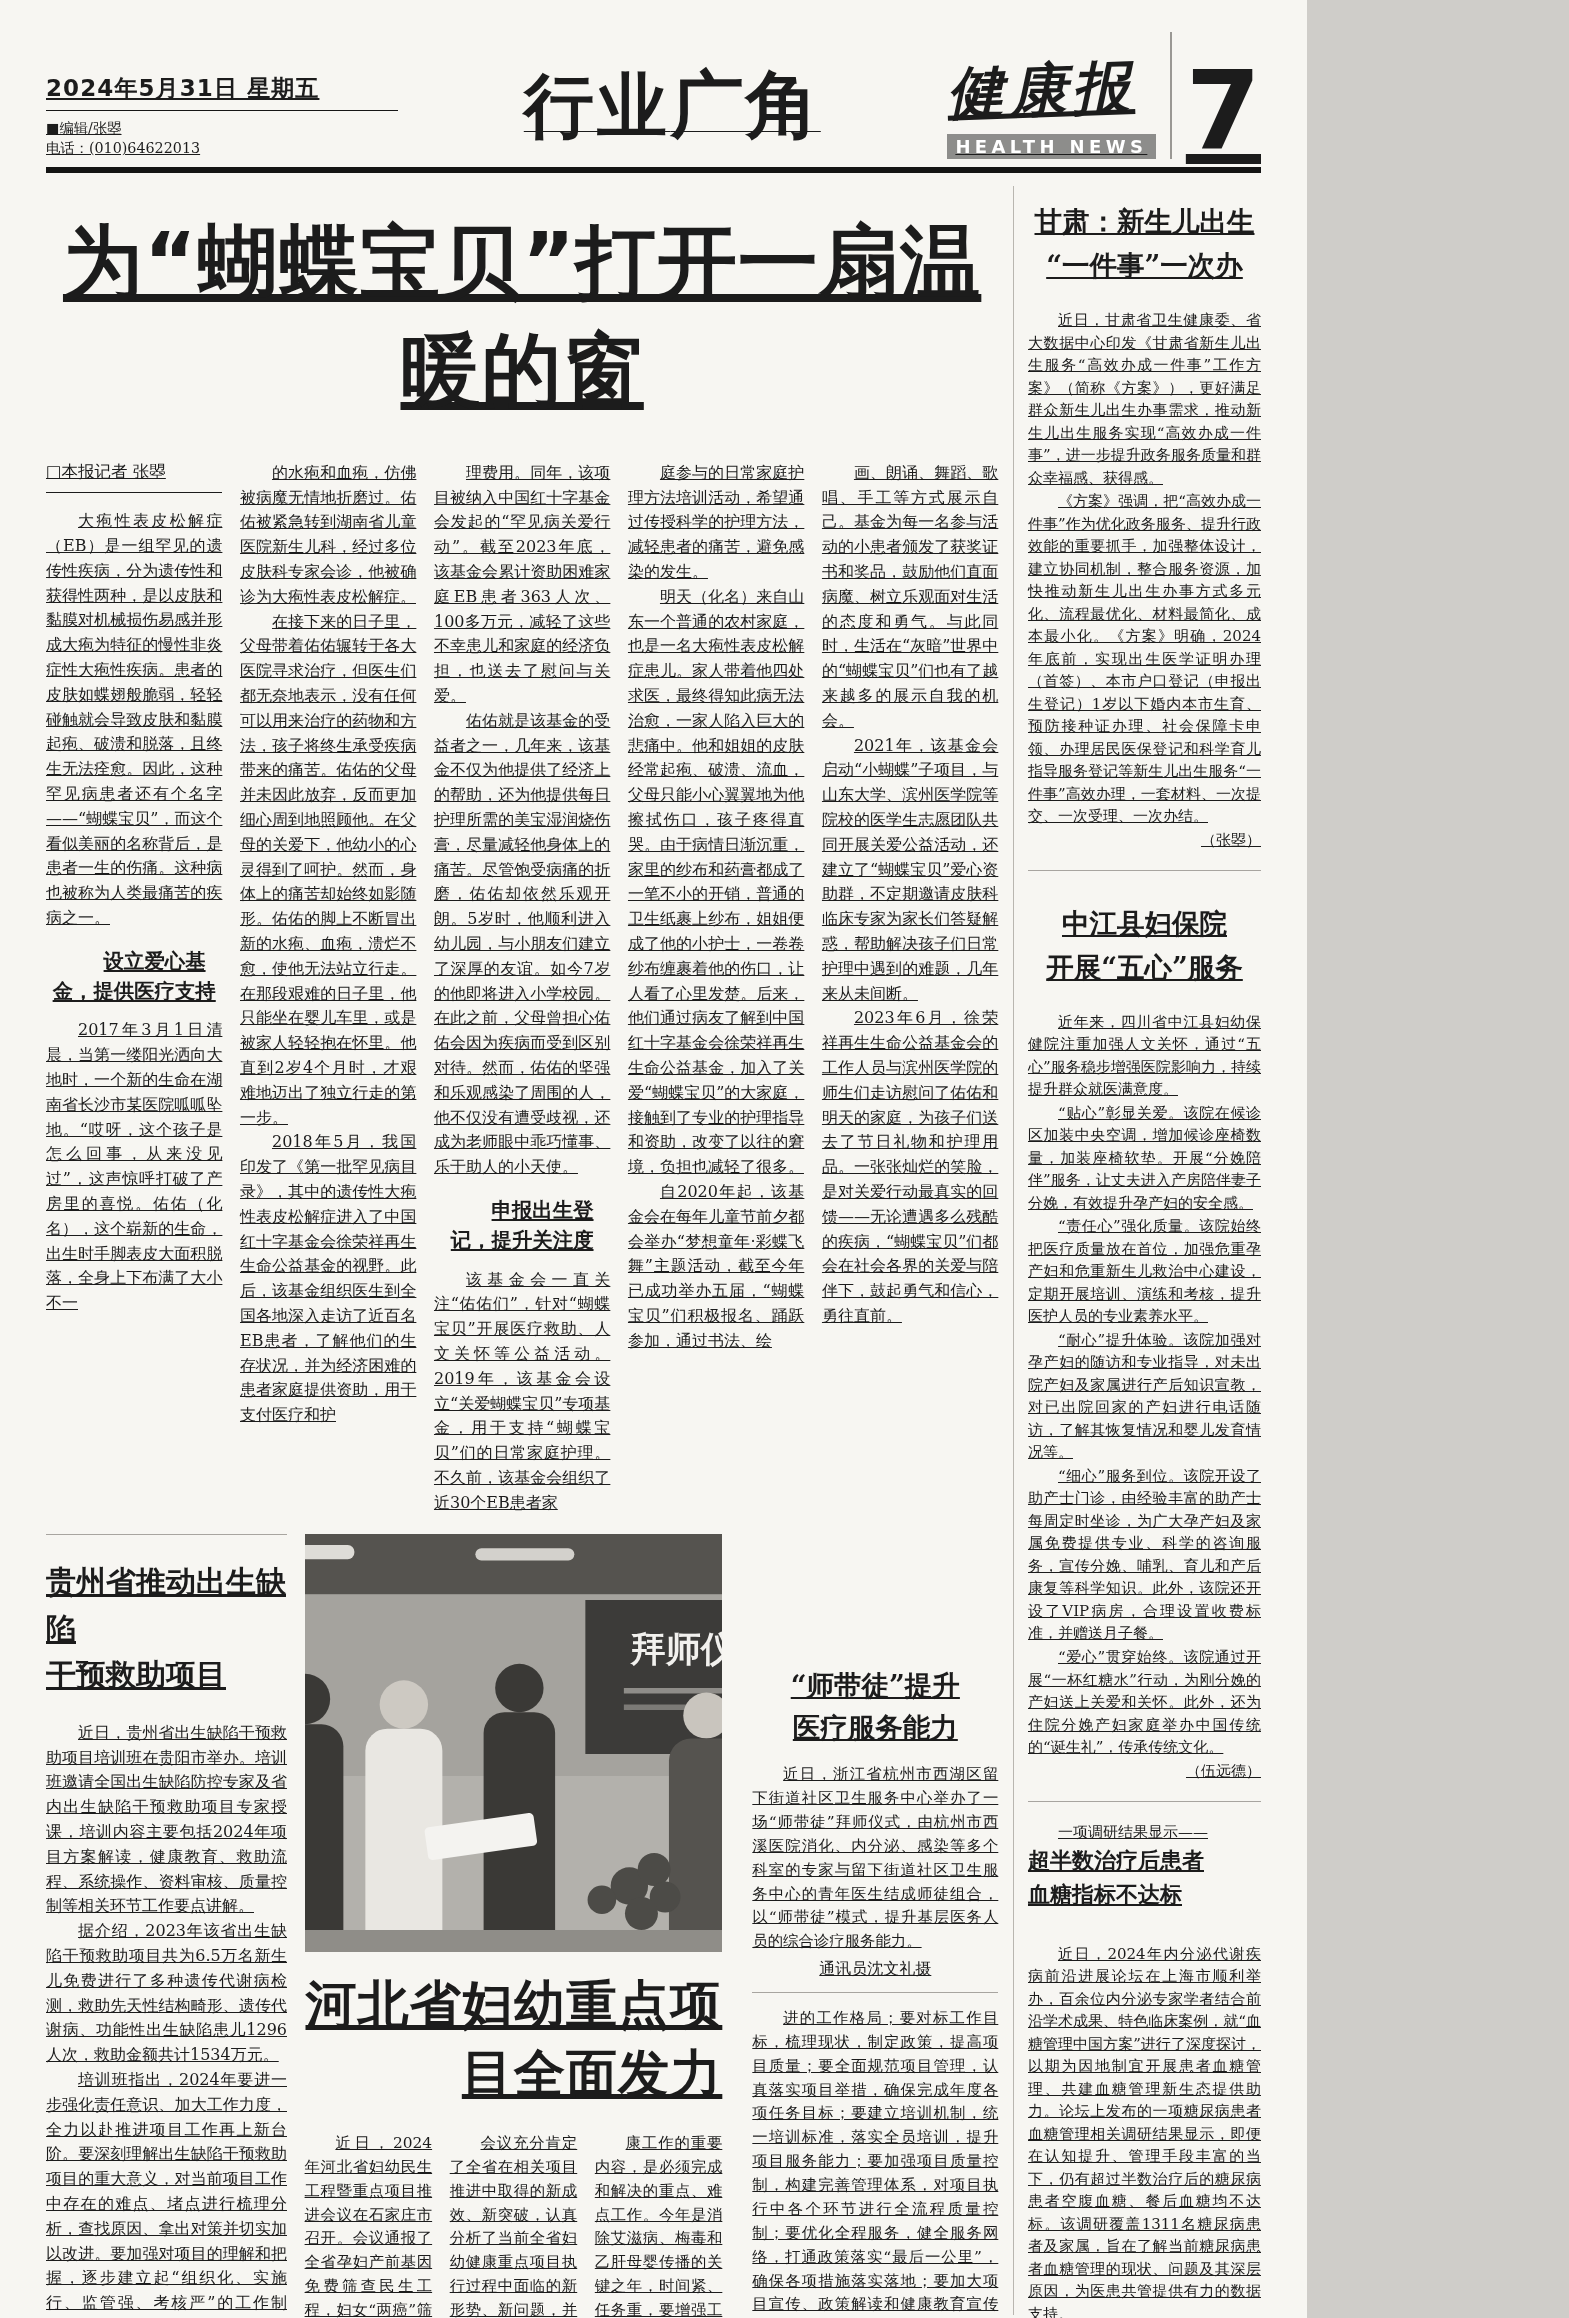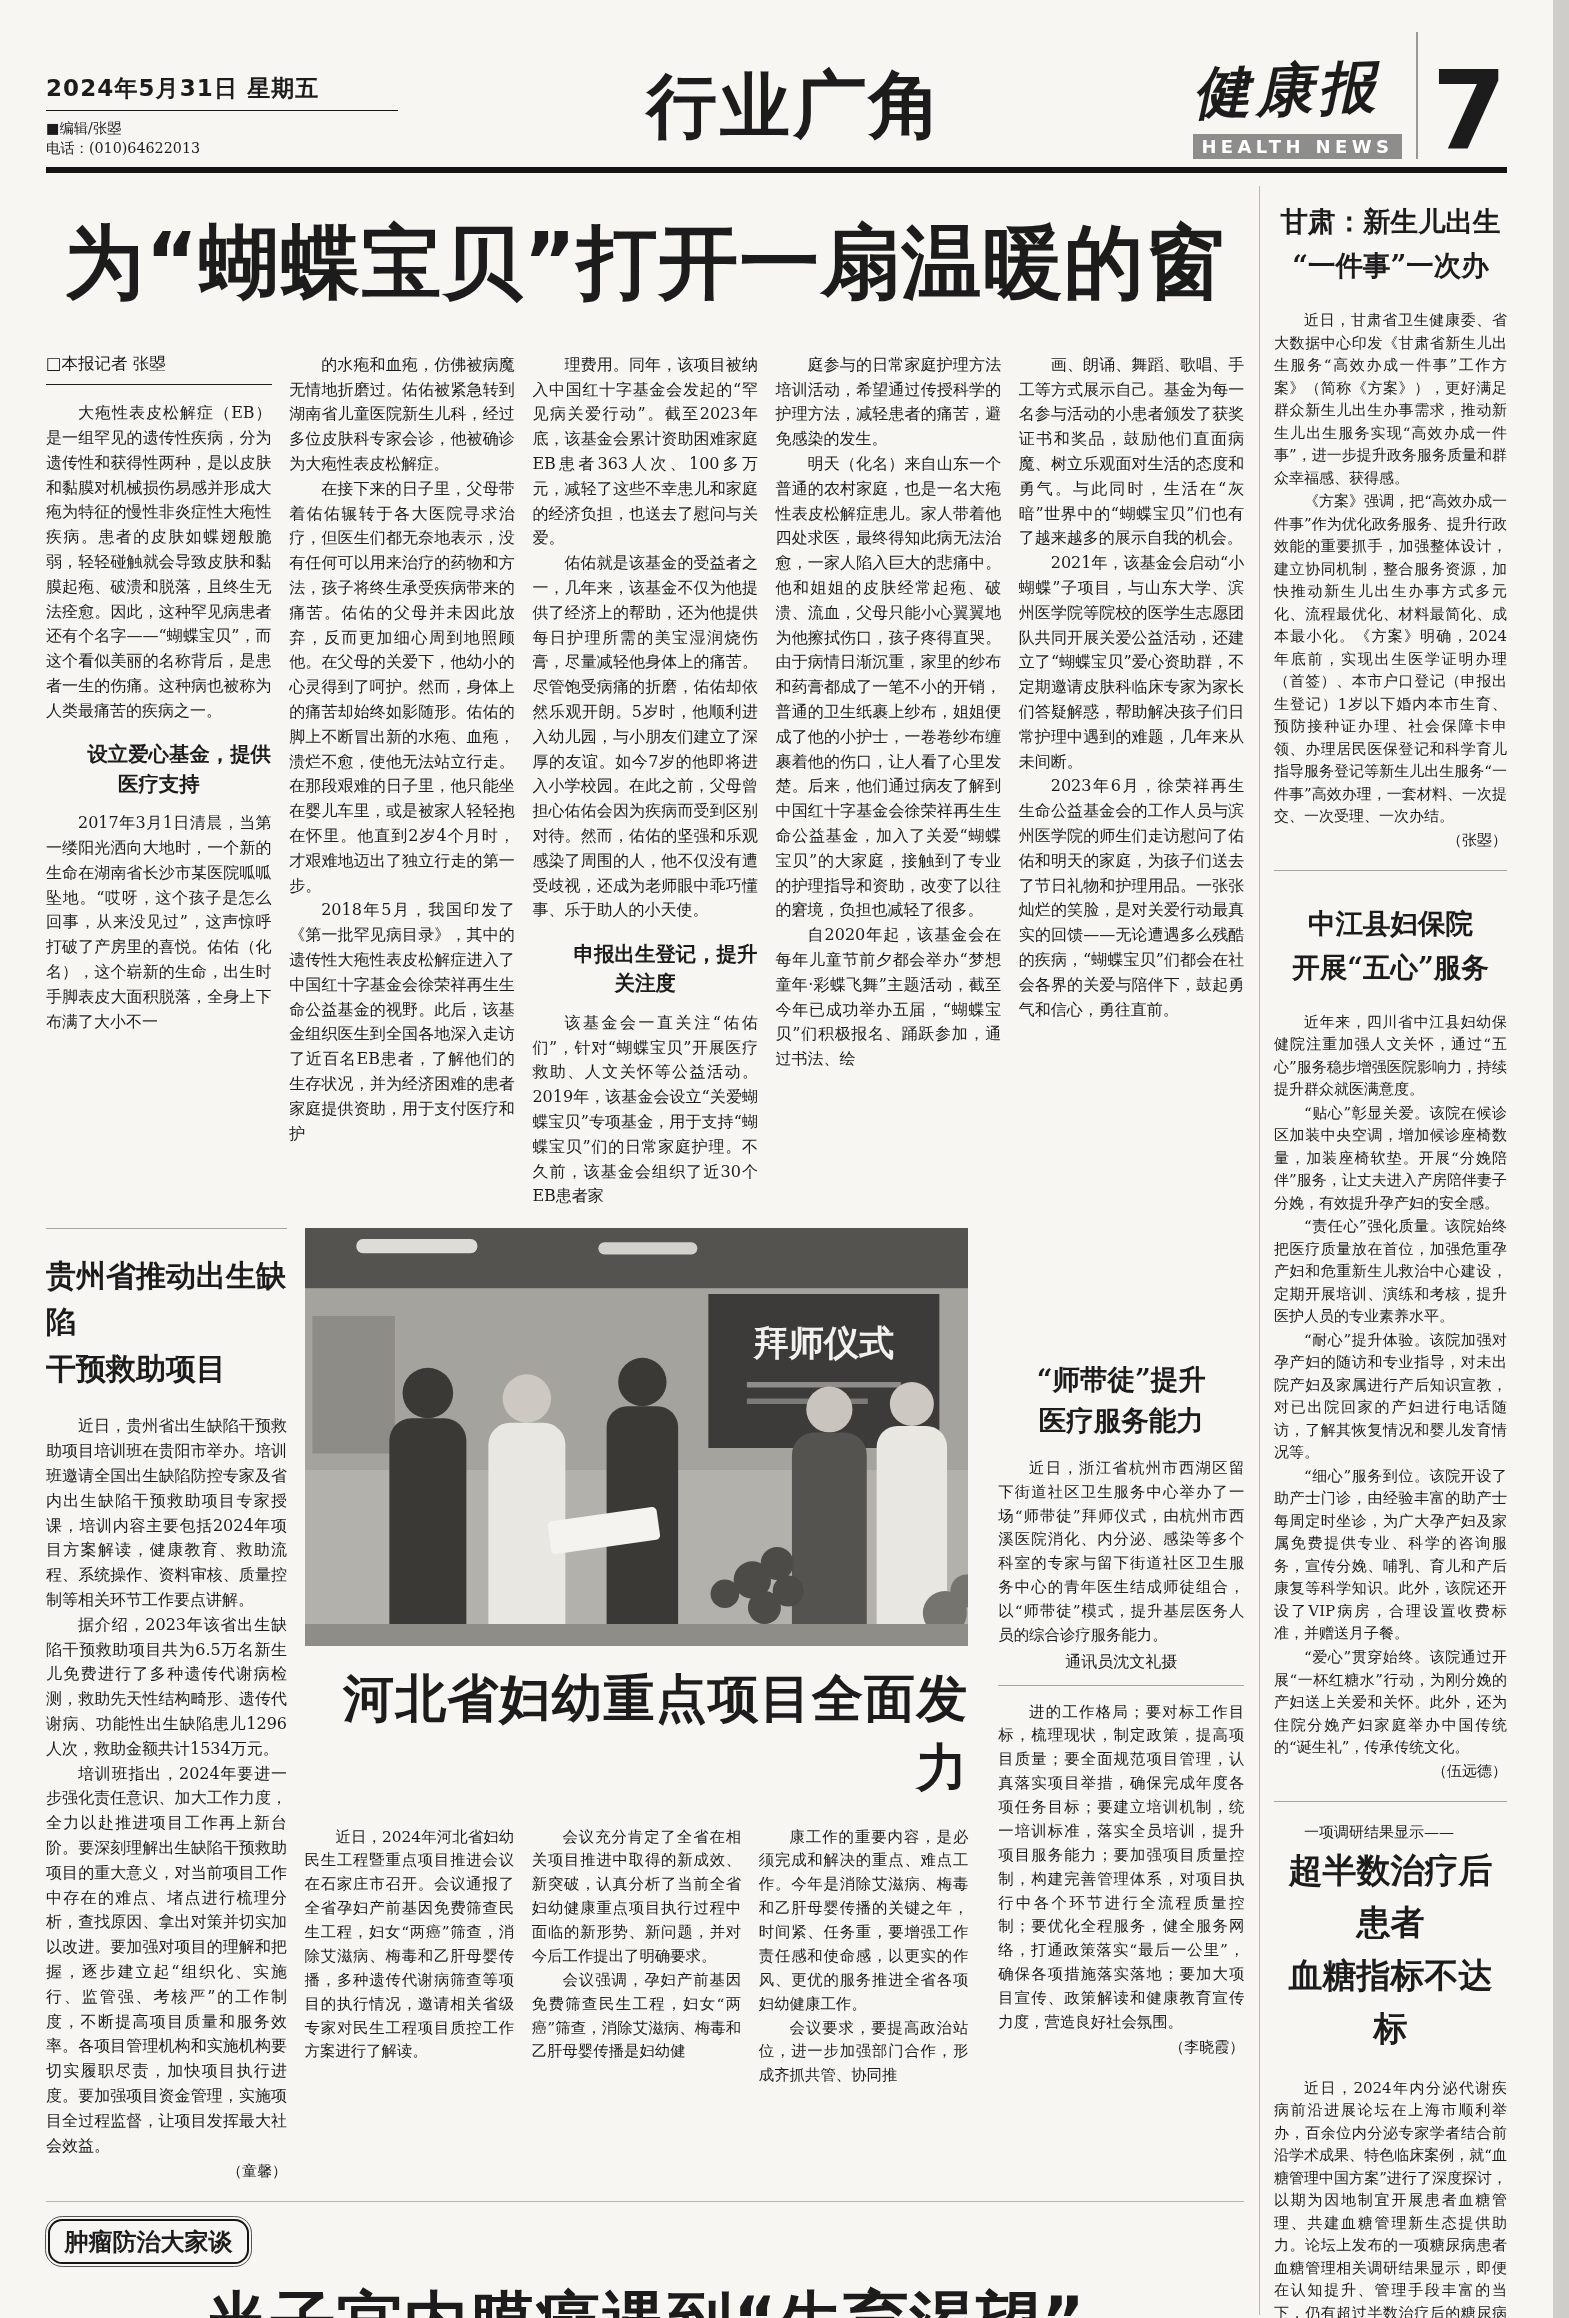--- a/index.html
+++ b/index.html
@@ -1,18 +1,18 @@
 <!DOCTYPE html>
 <html style="font-size:8.8px"><head>
 <meta charset="utf-8">
 <style>
   html,body{margin:0;padding:0;background:#cfcdc9;}
-  .page{position:relative;width:1553px;height:2319px;box-sizing:border-box;
+  .page{position:relative;width:1307px;height:2319px;box-sizing:border-box;
     background:#f7f6f2;color:#1c1c1c;padding:32px 46px 16.5px;overflow:hidden;
-    font-family:"DejaVu Serif", serif;}
+    font-family:"DejaVu Serif", serif;text-decoration:underline;}
   
   .hdr{display:flex;justify-content:space-between;align-items:flex-end;}
   .hdr-left{width:352px;}
   .hdr-date{font-family:"DejaVu Sans",sans-serif;font-weight:bold;font-size:23px;
     border-bottom:1.7px solid #161616;padding-bottom:5.5px;margin-bottom:6.6px;letter-spacing:1.1px;}
   .hdr-meta{font-size:14.3px;line-height:1.45;}
   .hdr-center{flex:1;text-align:center;padding-bottom:3.3px;}
   .sec-light{font-family:"DejaVu Serif",serif;font-weight:700;font-size:70px;letter-spacing:3.3px;}
   .sec-heavy{font-family:"DejaVu Sans",sans-serif;font-weight:900;font-size:73px;letter-spacing:2.2px;}
   .hdr-right{display:flex;align-items:flex-end;gap:14.3px;}
@@ -68,22 +68,22 @@
     outline:1.7px solid #55534f;outline-offset:2.8px;margin:3.3px 0 0 2.2px;
     font-family:"DejaVu Sans",sans-serif;font-weight:900;font-size:24px;padding:4.4px 14.3px;}
   .t-headline{font-family:"DejaVu Sans",sans-serif;font-weight:900;font-size:65px;
     text-align:center;letter-spacing:1.1px;margin:14.3px 0 30px;}
   
   .sb-art{padding:3.3px 0 7.7px;}
   .sb-hr{border:0;border-top:1.1px solid #a8a5a0;margin:12px 0 16.5px;}
   .sb-title{font-family:"DejaVu Serif",serif;font-weight:700;font-size:27.5px;line-height:1.6;
     text-align:center;margin:10px 0 22px;}
   .sb-kicker{font-size:16.5px;margin:3.3px 0 10px;text-indent:0;}
-  .sb-title-big{font-family:"DejaVu Sans",sans-serif;font-weight:600;font-size:34px;line-height:1.55;
-    text-align:center;margin:0 0 22px;}
+  .sb-title-big{font-family:"DejaVu Sans",sans-serif;font-weight:600;font-size:22px;line-height:1.55;
+    text-align:left;margin:0 0 31px;}
   .sb p + p{margin-top:1.1px;}
 </style>
 </head>
 <body>
 
 <div class="page">
 
   <header class="hdr">
     <div class="hdr-left">
       <div class="hdr-date">2024年5月31日  星期五</div>

